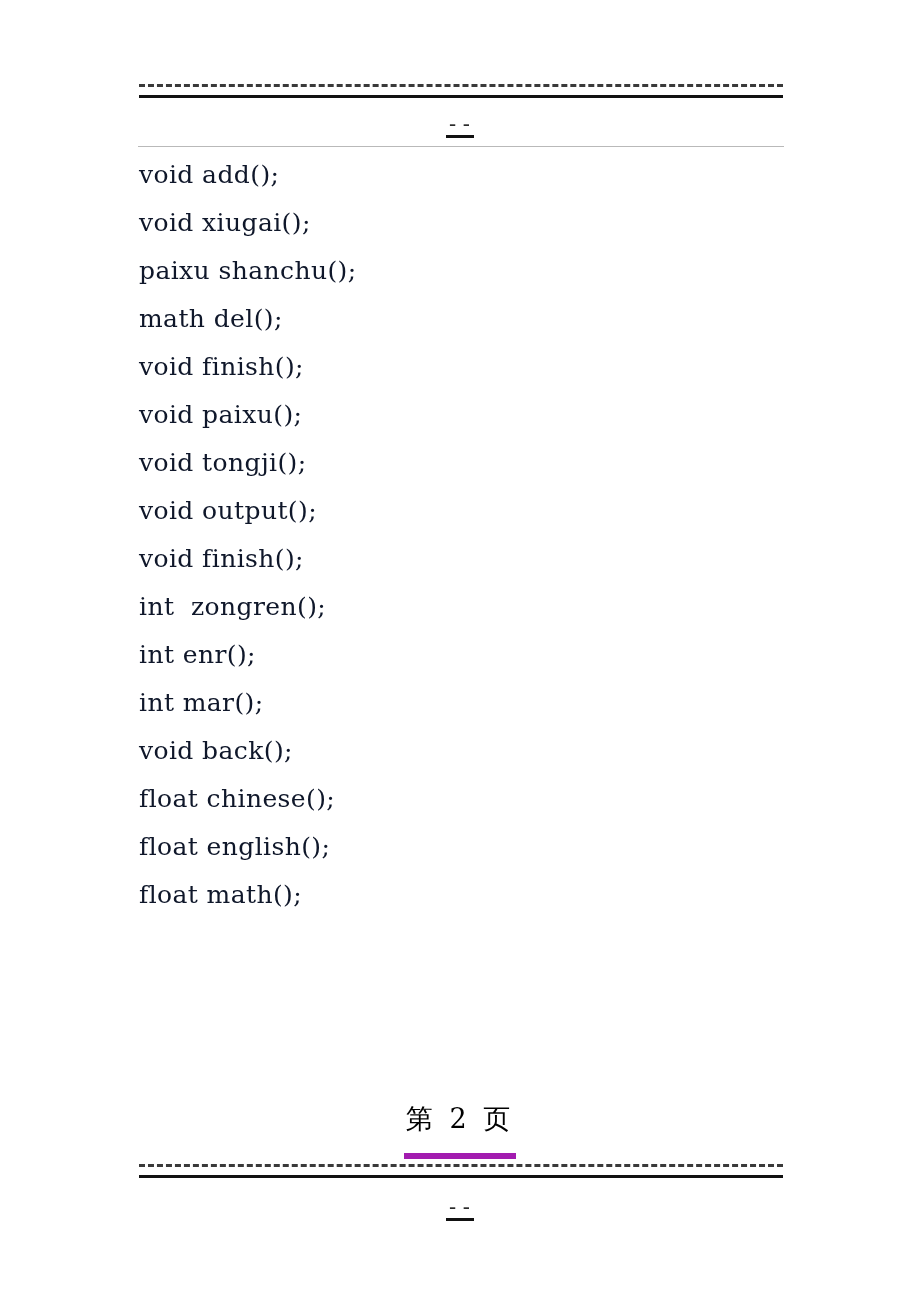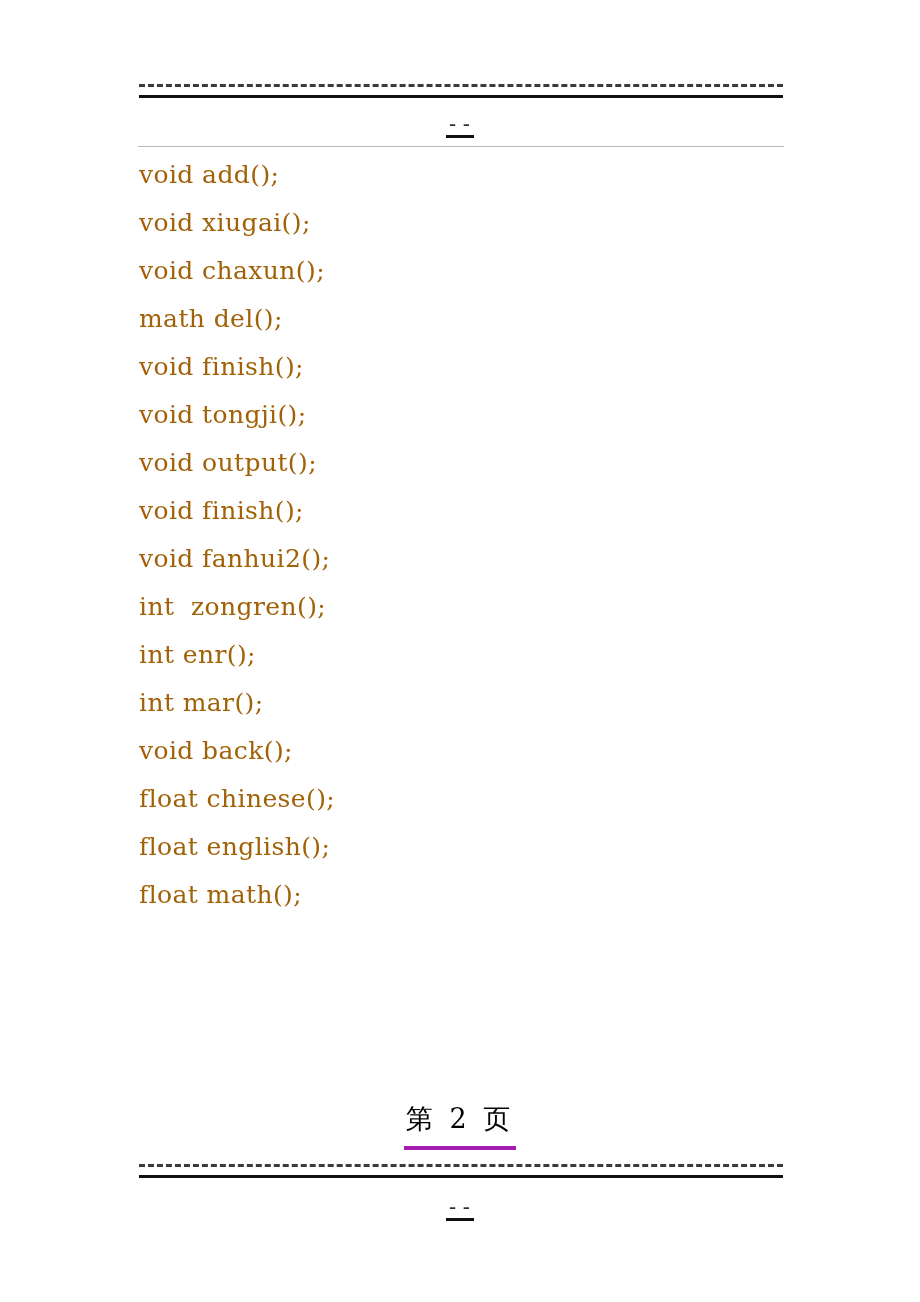--- a/index.html
+++ b/index.html
@@ -73,40 +73,40 @@
     left: 139px;
     top: 151px;
     width: 650px;
   }
   .code-line {
     font-family: "DejaVu Serif", "Liberation Serif", serif;
     font-size: 25px;
     line-height: 48px;
     height: 48px;
     white-space: pre;
-    color: #a16207;
+    color: #0f172a;
     letter-spacing: 0.4px;
   }
 
   
   .page-number {
     position: absolute;
     left: 0;
     width: 920px;
     text-align: center;
     top: 1102px;
   }
   .page-number .pn-inner {
     display: inline-block;
     font-family: "DejaVu Serif", "Liberation Serif", serif;
     font-size: 27px;
     line-height: 34px;
     letter-spacing: 4px;
-    border-bottom: 4px solid #a21caf;
-    padding: 0 2px 10px 2px;
+    border-bottom: 6px solid #a21caf;
+    padding: 0 2px 17px 2px;
     color: #000000;
   }
 </style>
 </head>
 <body>
 
 <div class="page">
 
   <div>
 
@@ -115,27 +115,27 @@
     <div class="solid-rule" style="left:139px; top:95px;"></div>
 
     <div class="dash-mark" style="top:114px;"><span class="inner">--</span></div>
 
     <div class="hairline-rule" style="left:138px; top:146px;"></div>
   </div>
 
   <div class="code-body">
     <div class="code-line">void add();</div>
     <div class="code-line">void xiugai();</div>
-    <div class="code-line">void chaxun();</div>
+    <div class="code-line">paixu shanchu();</div>
     <div class="code-line">math del();</div>
     <div class="code-line">void finish();</div>
+    <div class="code-line">void paixu();</div>
     <div class="code-line">void tongji();</div>
     <div class="code-line">void output();</div>
     <div class="code-line">void finish();</div>
-    <div class="code-line">void fanhui2();</div>
     <div class="code-line">int  zongren();</div>
     <div class="code-line">int enr();</div>
     <div class="code-line">int mar();</div>
     <div class="code-line">void back();</div>
     <div class="code-line">float chinese();</div>
     <div class="code-line">float english();</div>
     <div class="code-line">float math();</div>
   </div>
 
   <div>

